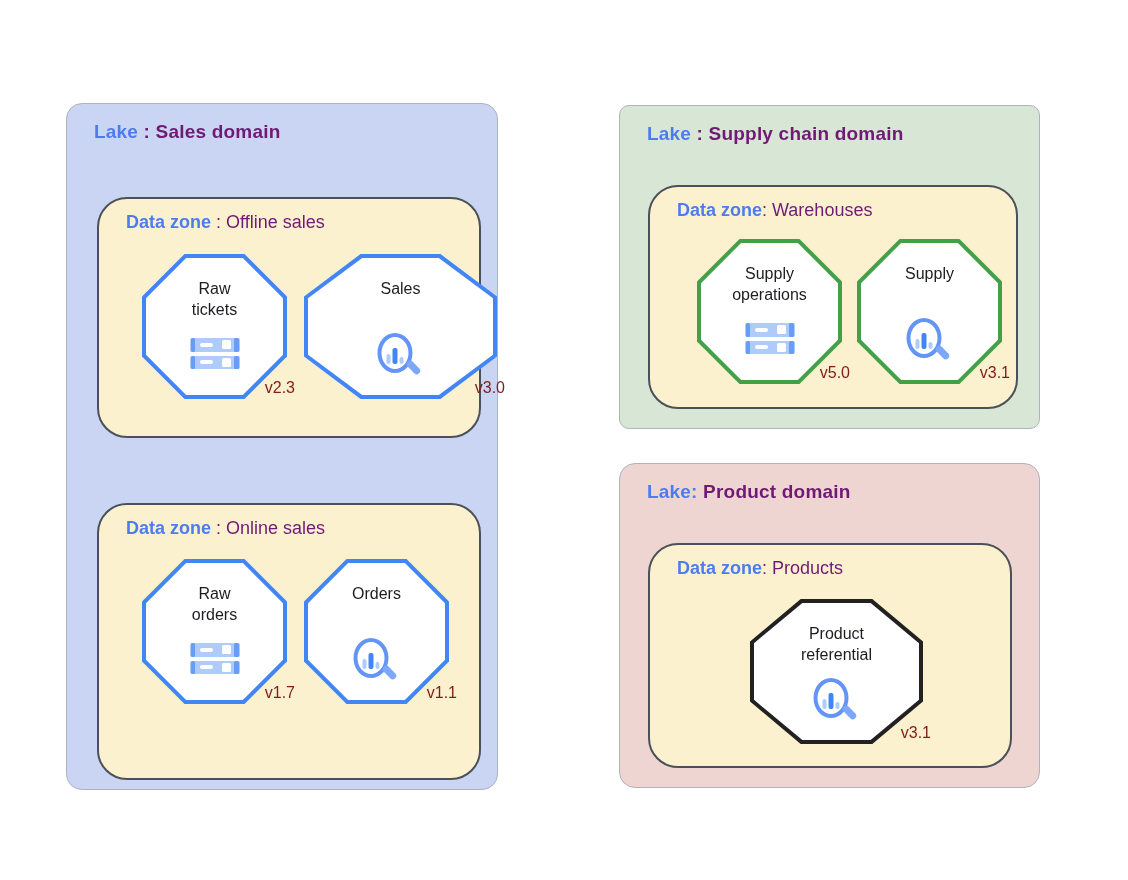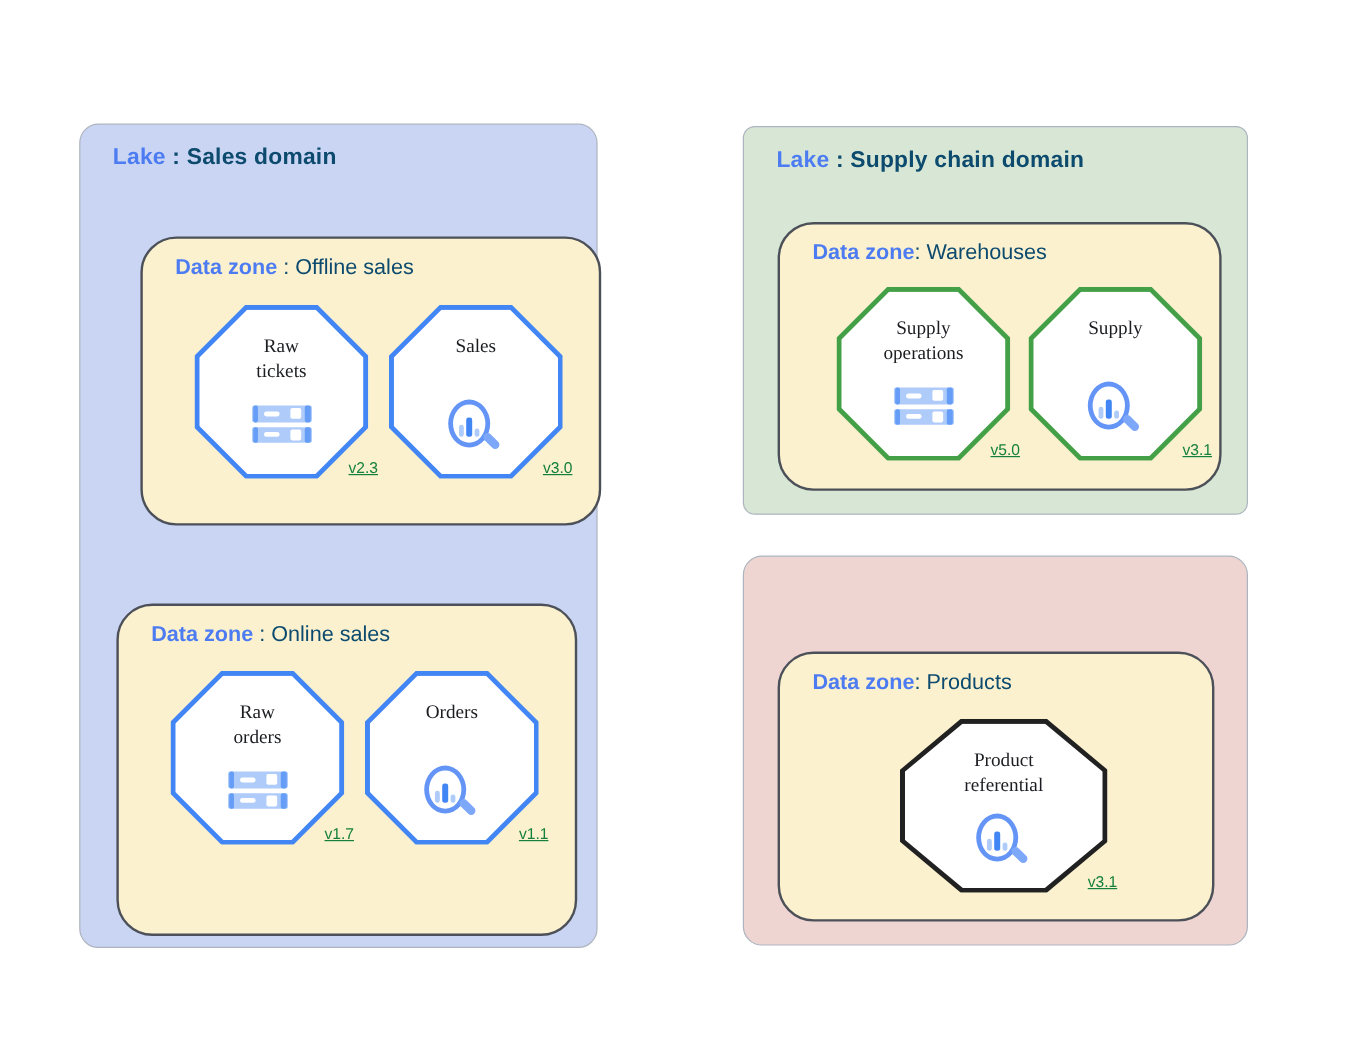--- a/index.html
+++ b/index.html
@@ -23,31 +23,31 @@
   #lake-supply  { left: 619px; top: 105px; width: 421px; height: 324px; background: var(--lake-green-bg, #d8e7d5); border-radius: 10px; }
   #lake-product { left: 619px; top: 463px; width: 421px; height: 325px; background: var(--lake-pink-bg,  #eed5d2); }
 
   .lake-title {
     position: absolute; left: 27px; top: 17px;
     font-size: 19px; font-weight: bold;
     letter-spacing: 0.2px;
     white-space: pre;
   }
   .t-blue  { color: var(--accent-blue-text, #4d7cf2); white-space: pre; }
-  .t-black { color: #0c4a6e; white-space: pre; }
+  .t-black { color: #701a75; white-space: pre; }
 
   
   .zone {
     position: absolute;
     background: var(--zone-yellow-bg, #fbf1cf);
     border: 2px solid #4c5058;
     border-radius: 30px;
     box-sizing: border-box;
   }
-  #zone-offline    { left: 30px; top: 93px; width: 384px; height: 241px; margin-left: 20px; }
+  #zone-offline    { left: 30px; top: 93px; width: 384px; height: 241px; }
   #zone-online     { left: 30px; top: 399px; width: 384px; height: 277px; }
   #zone-warehouses { left: 28px; top: 79px;  width: 370px; height: 224px; }
   #zone-products   { left: 28px; top: 79px;  width: 364px; height: 225px; }
 
   .zone-title {
     position: absolute; left: 27px; top: 13px;
     font-size: 18px; font-weight: normal;
     white-space: pre;
   }
   .zone-title .t-blue { font-weight: bold; }
@@ -63,25 +63,24 @@
   .oct-green .oct-shape { background: var(--octagon-green, #43a047); }
   .oct-black .oct-shape { background: var(--octagon-black, #212121); }
   .oct-fill  { position: absolute; inset: 4px; background: #ffffff; }
 
   .oct-label {
     position: absolute; top: 24px; left: 0; right: 0;
     text-align: center;
     font-size: 16px; line-height: 21px;
     color: #1c1d21;
     white-space: pre-line;
-    font-family: Liberation Serif, serif;
   }
   .oct-version {
     position: absolute; right: -8px; bottom: 2px;
-    font-size: 13px; color: #15803d; text-decoration: underline;
+    font-size: 16px; color: #7f1d1d;
   }
 
   
   .server-icon {
     position: absolute; left: 50%; transform: translateX(-50%);
     bottom: 30px; width: 50px; height: 31px;
     display: flex; flex-direction: column; justify-content: space-between;
   }
   .server-bar {
     position: relative; width: 50px; height: 13.5px;
@@ -148,21 +147,21 @@
             <span class="server-square"></span>
           </div>
         <div class="server-bar">
             <span class="server-dash"></span>
             <span class="server-square"></span>
           </div>
       </div>
       <div class="oct-version">v2.3</div>
     </div>
 
-    <div class="oct oct-blue" style="left:205px; top:55px;">
+    <div class="oct oct-blue" style="left:205px; top:55px;padding-left:48px;">
       <div class="oct-shape"></div>
       <div class="oct-fill"></div>
       <div class="oct-label">Sales</div>
       <div class="search-icon">
         <div class="search-lens">
             <span class="chart-bar b1"></span>
             <span class="chart-bar b2"></span>
             <span class="chart-bar b3"></span>
           </div>
         <div class="search-handle"></div>
@@ -244,20 +243,21 @@
             <span class="chart-bar b3"></span>
           </div>
         <div class="search-handle"></div>
       </div>
       <div class="oct-version">v3.1</div>
     </div>
   </div>
 </div>
 
 <div class="lake" id="lake-product">
+  <div class="lake-title"><span class="t-blue">Lake:</span><span class="t-black"> Product domain</span></div>
 
   <div class="zone" id="zone-products">
     <div class="zone-title"><span class="t-blue">Data zone</span><span class="t-black">: Products</span></div>
 
     <div class="oct oct-black" style="left:100px; top:54px;padding-left:28px;">
       <div class="oct-shape"></div>
       <div class="oct-fill"></div>
       <div class="oct-label">Product
 referential</div>
       <div class="search-icon">

